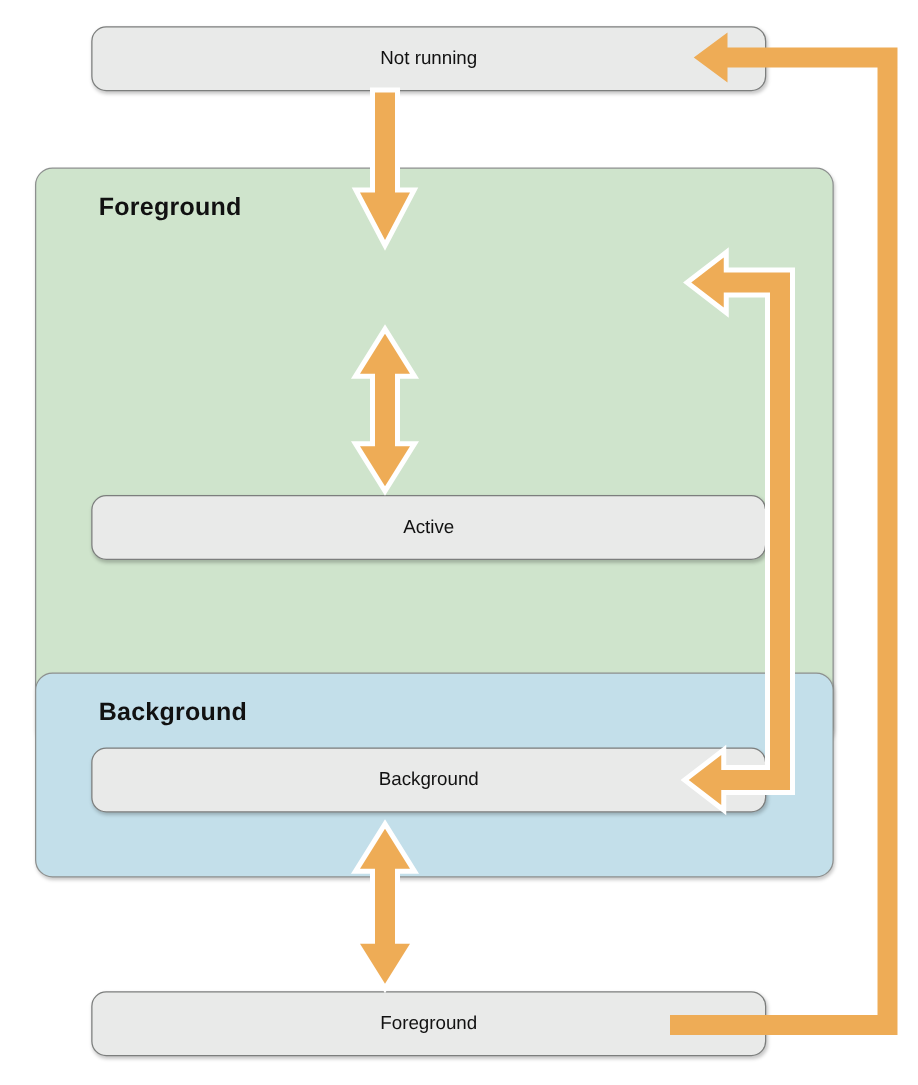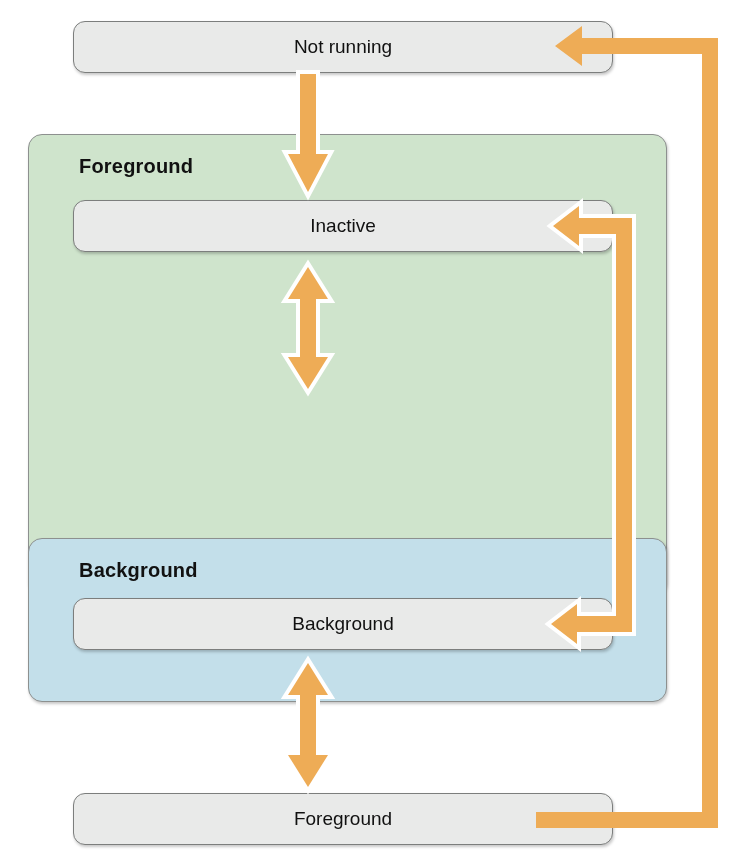--- a/index.html
+++ b/index.html
@@ -44,21 +44,21 @@
     left: 73px;
     width: 540px;
     height: 52px;
     background: var(--node-fill, #e9eae9);
     border: 1.5px solid var(--node-border, #7c7e7d);
     border-radius: 12px;
     box-sizing: border-box;
     box-shadow: 1px 2px 3px rgba(0,0,0,0.22);
     text-align: center;
     line-height: 49px;
-    font-size: 19px;
+    font-size: 15px;
     color: var(--text, #111111);
   }
   .node-not-running { top: 21px; }
   .node-inactive    { top: 200px; }
   .node-active      { top: 396px; }
   .node-background  { top: 598px; }
   .node-suspended   { top: 793px; }
   .arrows-layer {
     position: absolute;
     left: 0; top: 0;
@@ -79,21 +79,21 @@
 
   <div class="group group-foreground">
     <div class="group-label">Foreground</div>
   </div>
 
   <div class="group group-background">
     <div class="group-label">Background</div>
   </div>
 
   <div class="node node-not-running">Not running</div>
-  <div class="node node-inactive">Inactive</div>
+  <div class="node node-active">Active</div>
   <div class="node node-background">Background</div>
   <div class="node node-suspended">Foreground</div>
 
   <svg class="arrows-layer" viewBox="0 0 734 868" xmlns="http://www.w3.org/2000/svg">
 
     <polygon class="arrow-cased" points="300,74 316,74 316,154 328,154 308,192 288,154 300,154" fill="#EEAC56" stroke="#FFFFFF"></polygon>
 
     <polygon class="arrow-cased" points="308,267 328,299 316,299 316,357 328,357 308,389 288,357 300,357 300,299 288,299" fill="#EEAC56" stroke="#FFFFFF"></polygon>
 
     <polygon class="arrow-cased" points="308,663 328,695 316,695 316,755 328,755 308,787 288,755 300,755 300,695 288,695" fill="#EEAC56" stroke="#FFFFFF"></polygon>

